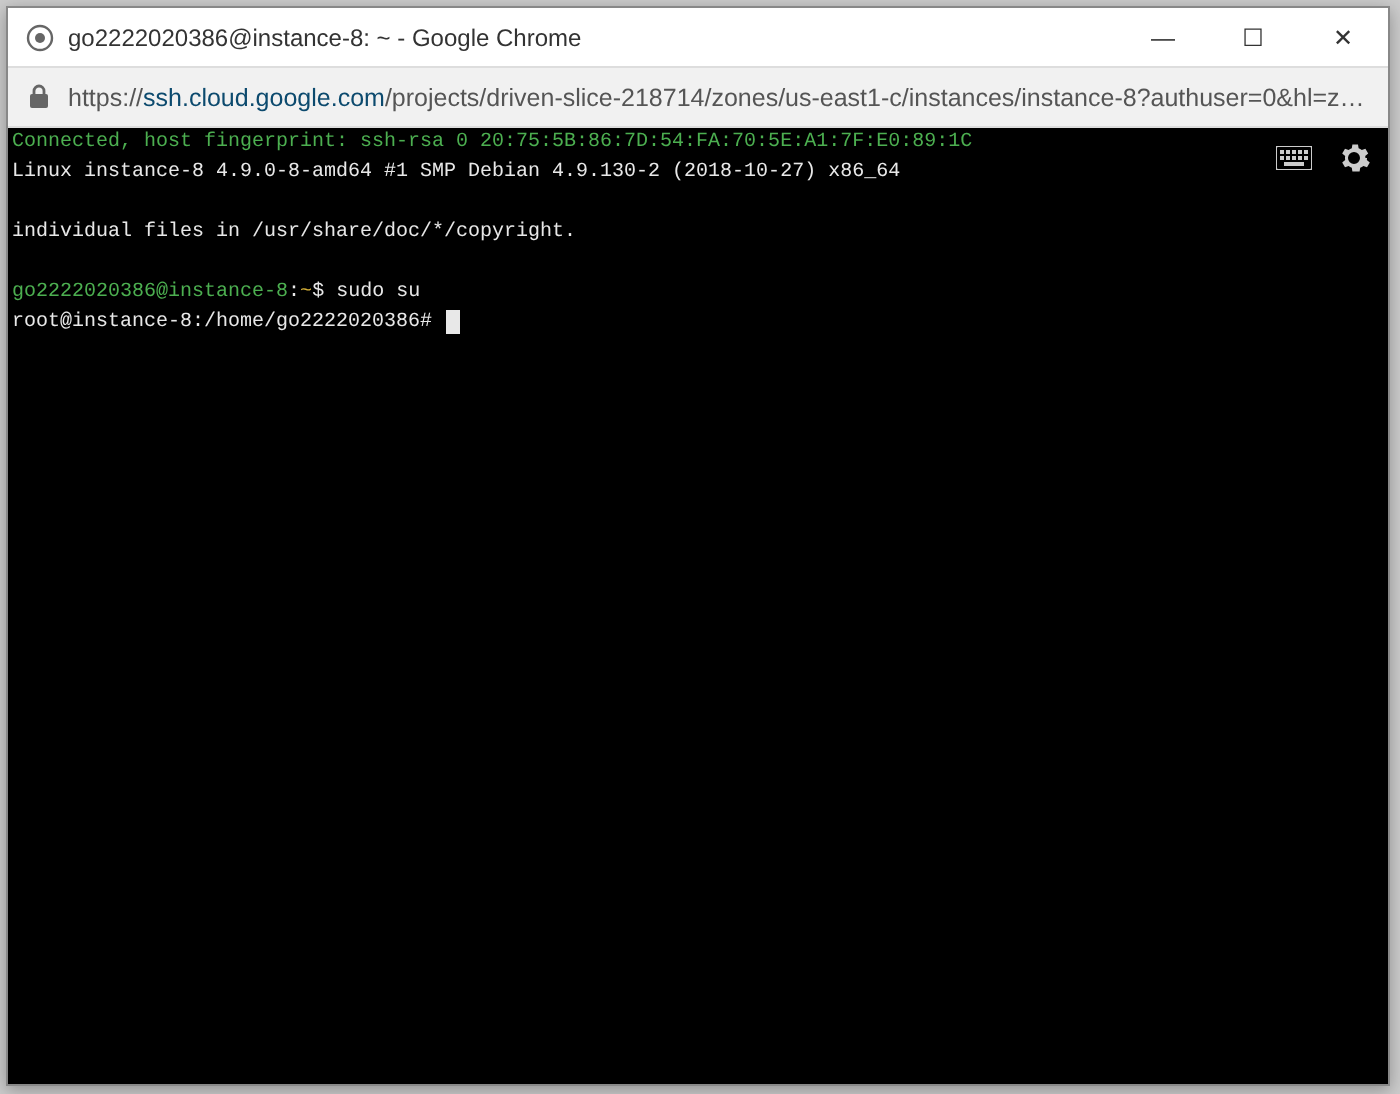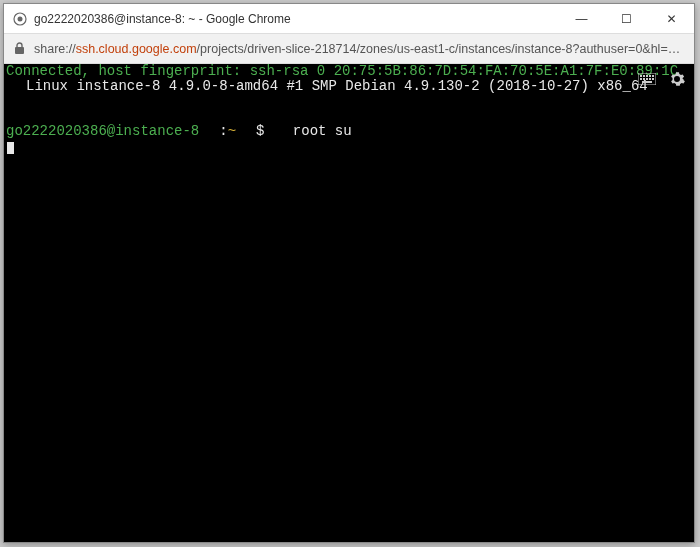--- a/index.html
+++ b/index.html
@@ -78,28 +78,28 @@
     }
     .url-text {
       flex: 1;
       white-space: nowrap;
       overflow: hidden;
       text-overflow: ellipsis;
       color: #555;
       font-size: 12.5px;
     }
     .url-host {
-      color: #c2410c;
+      color: #0c4a6e;
     }
     .terminal {
       flex: 1;
       background: #000;
       color: #fff;
       font-family: "Courier New", monospace;
-      font-size: 14px;
+      font-size: 10px;
       line-height: 15px;
       padding: 0 2px;
       position: relative;
       overflow: hidden;
     }
     .term-controls {
       position: absolute;
       top: 6px;
       right: 8px;
       display: flex;
@@ -109,21 +109,21 @@
     .term-icon {
       width: 18px;
       height: 18px;
       display: flex;
       align-items: center;
       justify-content: center;
       cursor: pointer;
     }
     .green { color: #4caf50; }
     .yellow { color: #d4af37; }
-    .white { color: #e8e8e8; margin-left: 20px; }
+    .white { color: #e8e8e8; }
     .cursor-block {
       display: inline-block;
       width: 7px;
       height: 12px;
       background: #e8e8e8;
       vertical-align: text-bottom;
       margin-left: 1px;
     }
     .line { white-space: pre; }
   </style>
@@ -148,21 +148,21 @@
   </div>
 
   <div class="addressbar">
     <span class="lock-icon">
       <svg width="11" height="13" viewBox="0 0 11 13">
           <rect x="1" y="5" width="9" height="7" rx="1" fill="#666"></rect>
           <path d="M3 5 V3.5 a2.5 2.5 0 0 1 5 0 V5" fill="none" stroke="#666" stroke-width="1.4"></path>
         </svg>
     </span>
     <span class="url-text">
-      <span>share://</span><span class="url-host">ssh.cloud.google.com</span><span>/projects/driven-slice-218714/zones/us-east1-c/instances/instance-8?authuser=0&amp;hl=zh_CN&amp;...</span>
+      <span>https://</span><span class="url-host">ssh.cloud.google.com</span><span>/projects/driven-slice-218714/zones/us-east1-c/instances/instance-8?authuser=0&amp;hl=zh_CN&amp;...</span>
     </span>
   </div>
 
   <div class="terminal">
     <div class="term-controls">
       <span class="term-icon">
         <svg width="18" height="12" viewBox="0 0 18 12">
             <rect x="0" y="0" width="18" height="12" rx="1" fill="none" stroke="#ccc" stroke-width="1"></rect>
             <rect x="2" y="2" width="2" height="2" fill="#ccc"></rect>
             <rect x="5" y="2" width="2" height="2" fill="#ccc"></rect>
@@ -180,18 +180,19 @@
       <span class="term-icon">
         <svg width="16" height="16" viewBox="0 0 16 16">
             <path d="M8 5a3 3 0 1 0 0 6 3 3 0 0 0 0-6zm6.5 3c0 .4 0 .7-.1 1l1.5 1.2-1.4 2.4-1.8-.6c-.5.4-1 .7-1.6.9l-.3 1.9H7.2l-.3-1.9c-.6-.2-1.1-.5-1.6-.9l-1.8.6L2.1 10.2 3.6 9c-.1-.3-.1-.6-.1-1s0-.7.1-1L2.1 5.8l1.4-2.4 1.8.6c.5-.4 1-.7 1.6-.9L7.2 1.2h2.8l.3 1.9c.6.2 1.1.5 1.6.9l1.8-.6 1.4 2.4L13.6 7c.1.3.1.6.1 1z" fill="#ccc"></path>
           </svg>
       </span>
     </div>
 
     <div class="line green">Connected, host fingerprint: ssh-rsa 0 20:75:5B:86:7D:54:FA:70:5E:A1:7F:E0:89:1C</div>
     <div class="line white">Linux instance-8 4.9.0-8-amd64 #1 SMP Debian 4.9.130-2 (2018-10-27) x86_64</div>
     <div class="line">&nbsp;</div>
+    <div class="line white">individual files in /usr/share/doc/*/copyright.</div>
     <div class="line">&nbsp;</div>
-    <div class="line"><span class="green">go2222020386@instance-8</span><span class="white">:</span><span class="yellow">~</span><span class="white">$ </span><span class="white">root su</span></div>
-    <div class="line"><span class="cursor-block"></span></div>
+    <div class="line"><span class="green">go2222020386@instance-8</span><span class="white">:</span><span class="yellow">~</span><span class="white">$ </span><span class="white">sudo su</span></div>
+    <div class="line"><span class="white">root@instance-8:/home/go2222020386# </span><span class="cursor-block"></span></div>
   </div>
 
 </div>
 
 </body></html>

